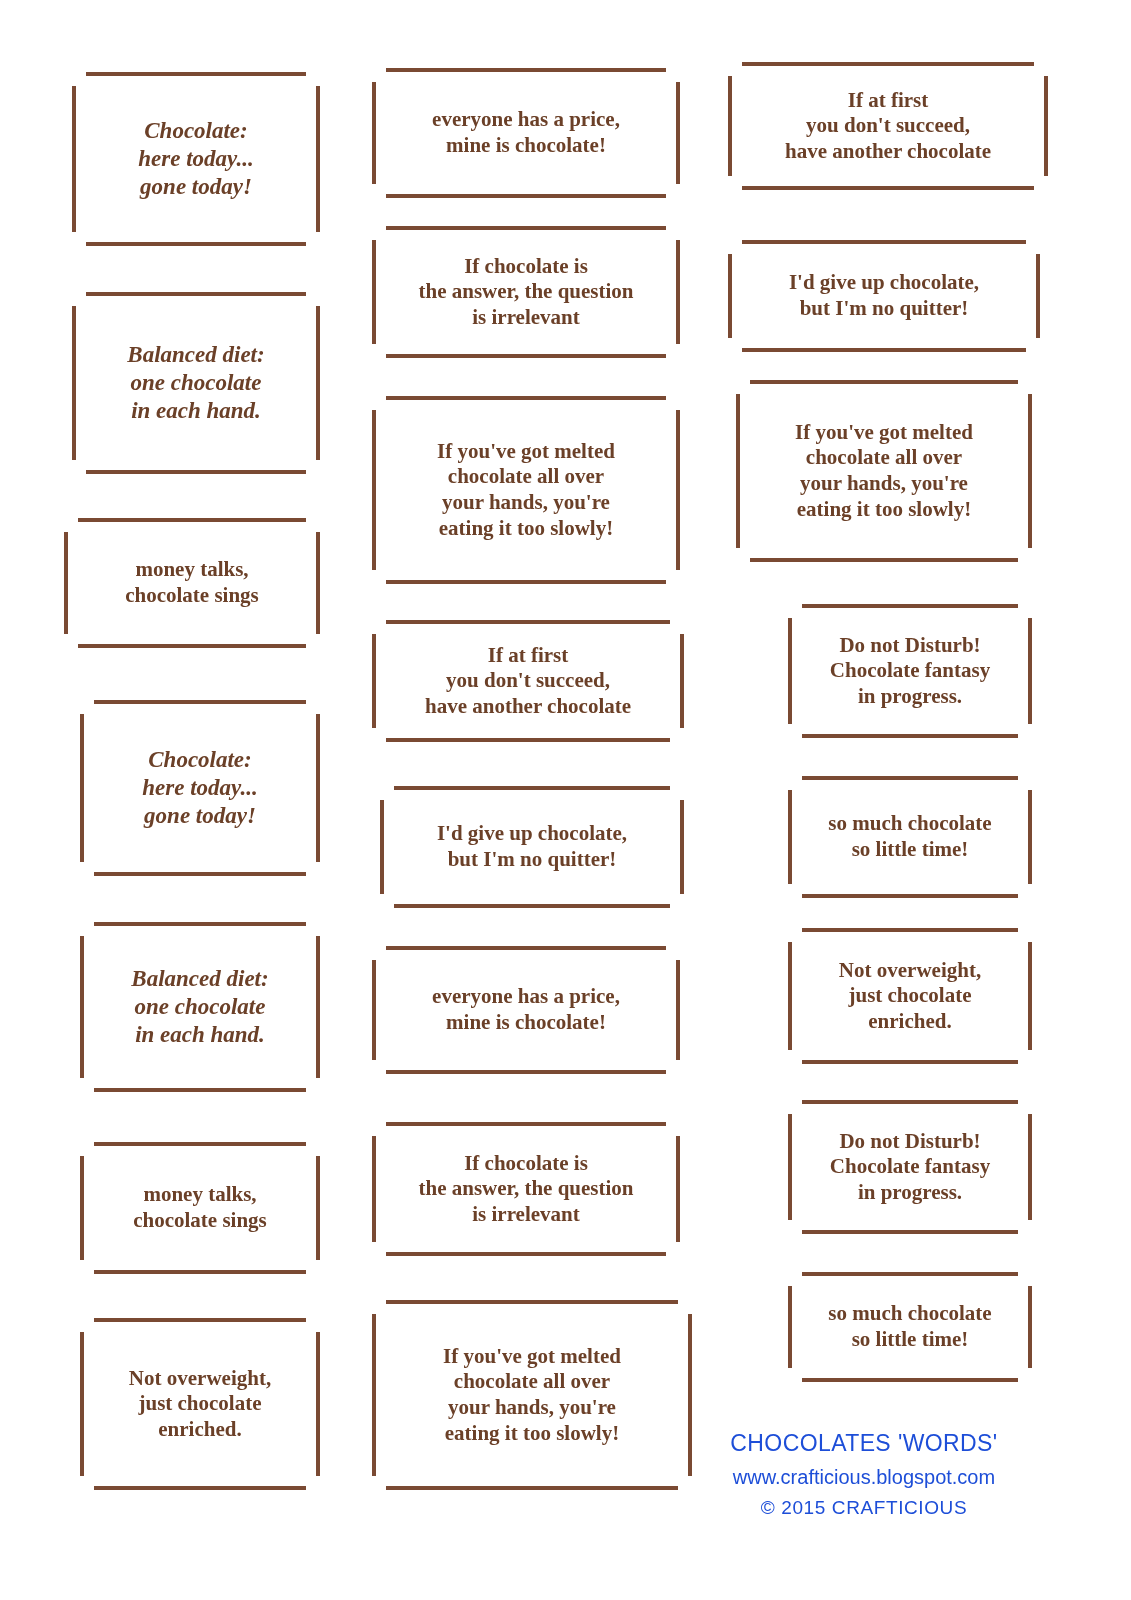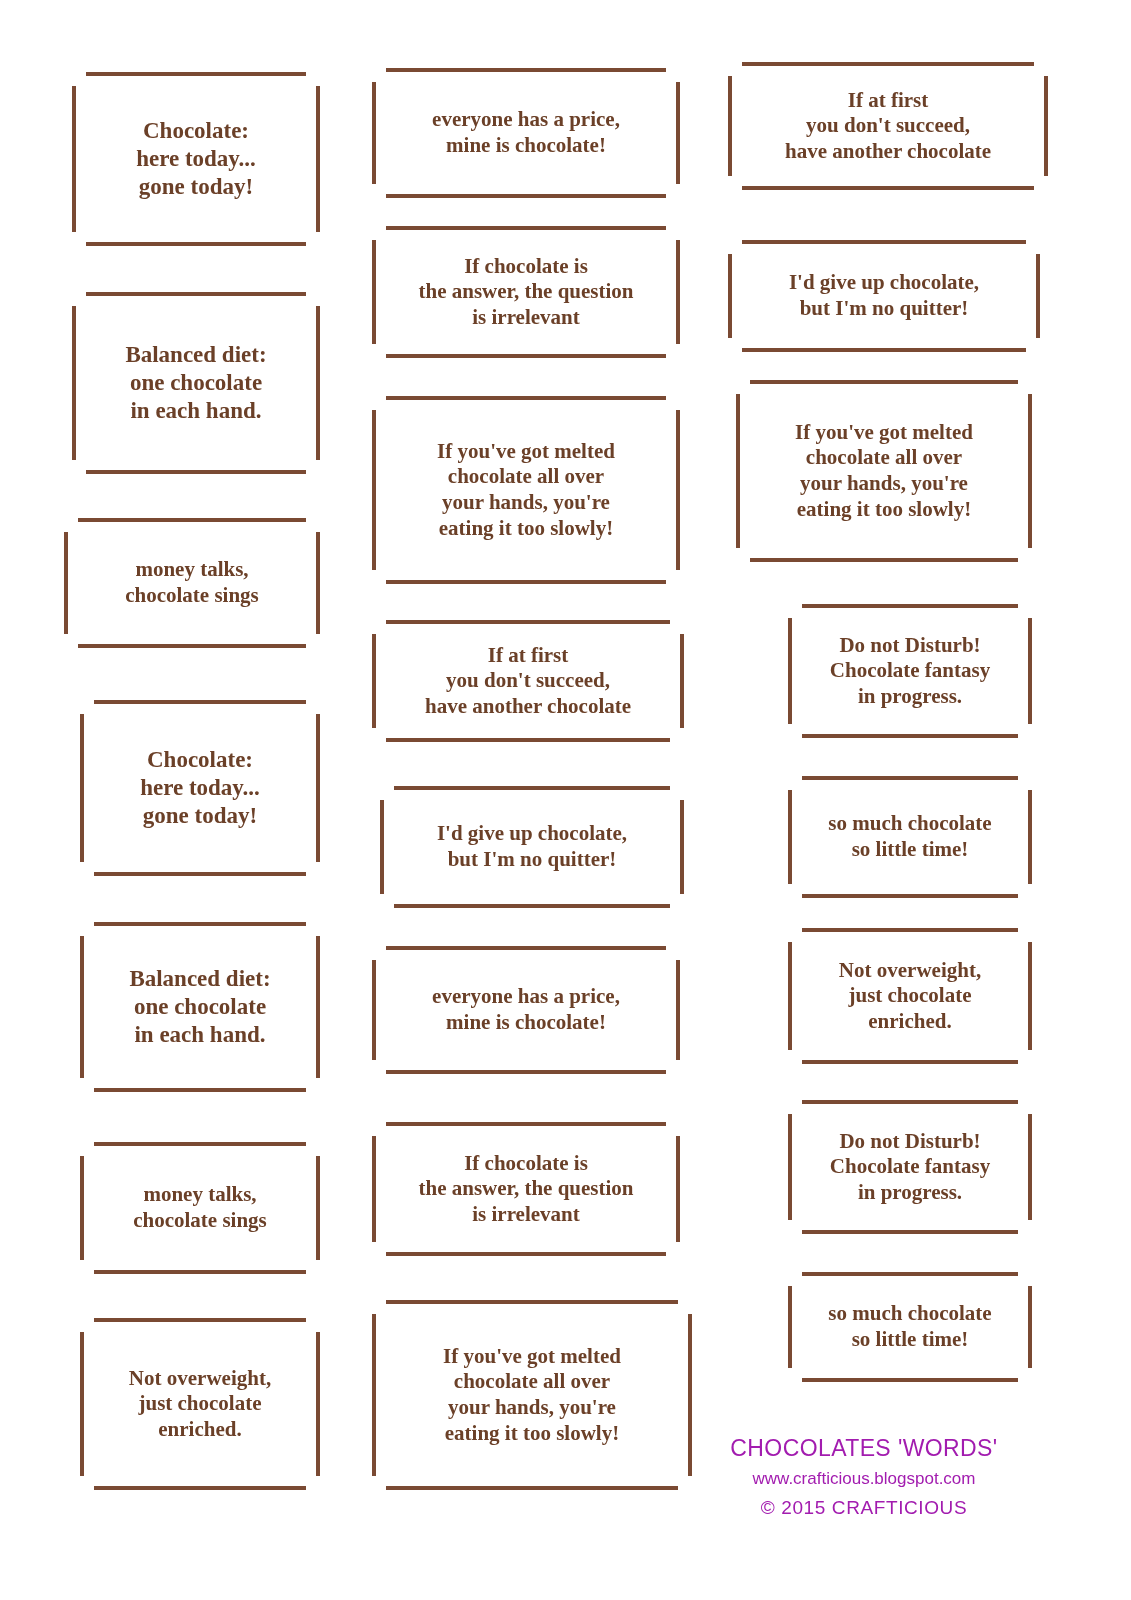--- a/index.html
+++ b/index.html
@@ -50,34 +50,34 @@
       100% calc(100% - 14px), calc(100% - 14px) calc(100% - 14px), calc(100% - 14px) 100%,
       14px 100%, 14px calc(100% - 14px), 0px calc(100% - 14px)
     );
   }
 
   .label .txt {
     display: block;
     white-space: pre-line;
   }
 
-  .label.big { font-size: 23px; }
+  .label.big { font-size: 23px; font-style: italic; }
 
   .footer {
     position: absolute;
     right: 52px;
     bottom: 78px;
     width: 430px;
     text-align: center;
     font-family: "Liberation Sans", sans-serif;
-    color: #a21caf;
+    color: #1d4ed8;
     line-height: 1.55;
   }
   .footer .f1 { font-size: 23px; letter-spacing: 0.4px; }
-  .footer .f2 { font-size: 17px; }
+  .footer .f2 { font-size: 20px; }
   .footer .f3 { font-size: 19px; letter-spacing: 0.6px; }
 </style>
 </head>
 <body>
 
 <div class="sheet">
   <div id="labels-root">
       <div class="label big" style="left: 72px; top: 72px; width: 248px; height: 174px;">
         <span class="txt">Chocolate:
 here today...

